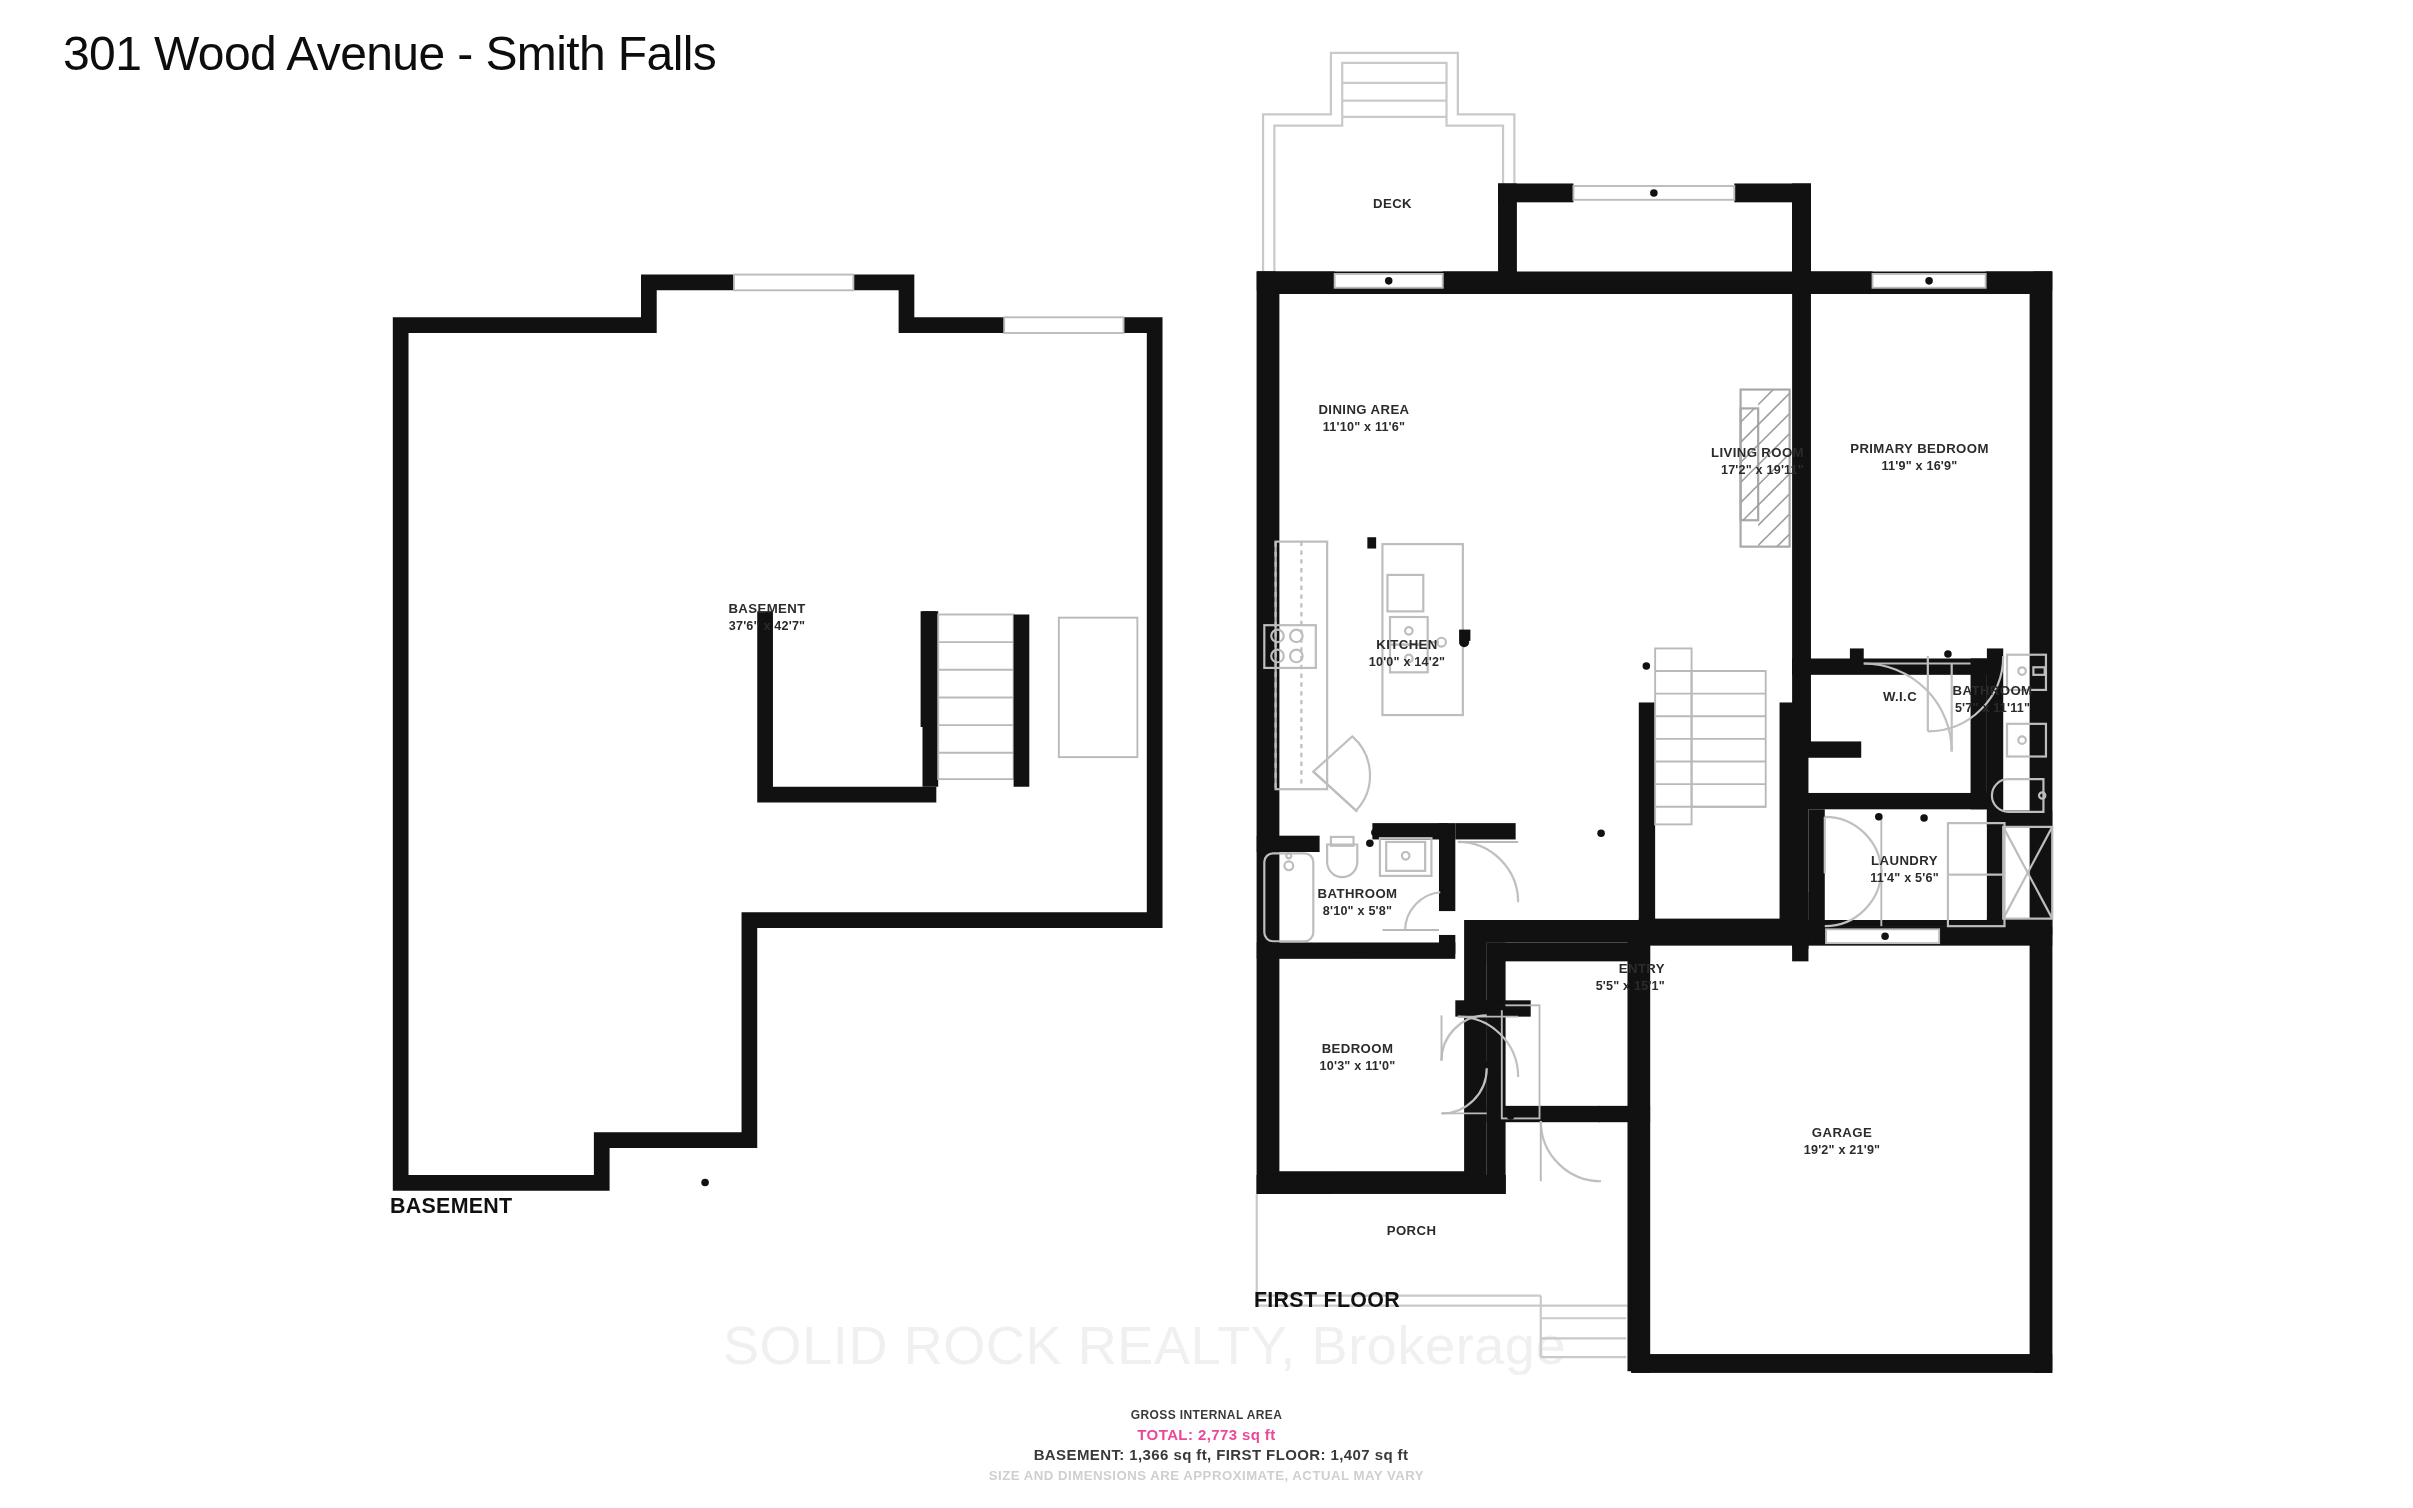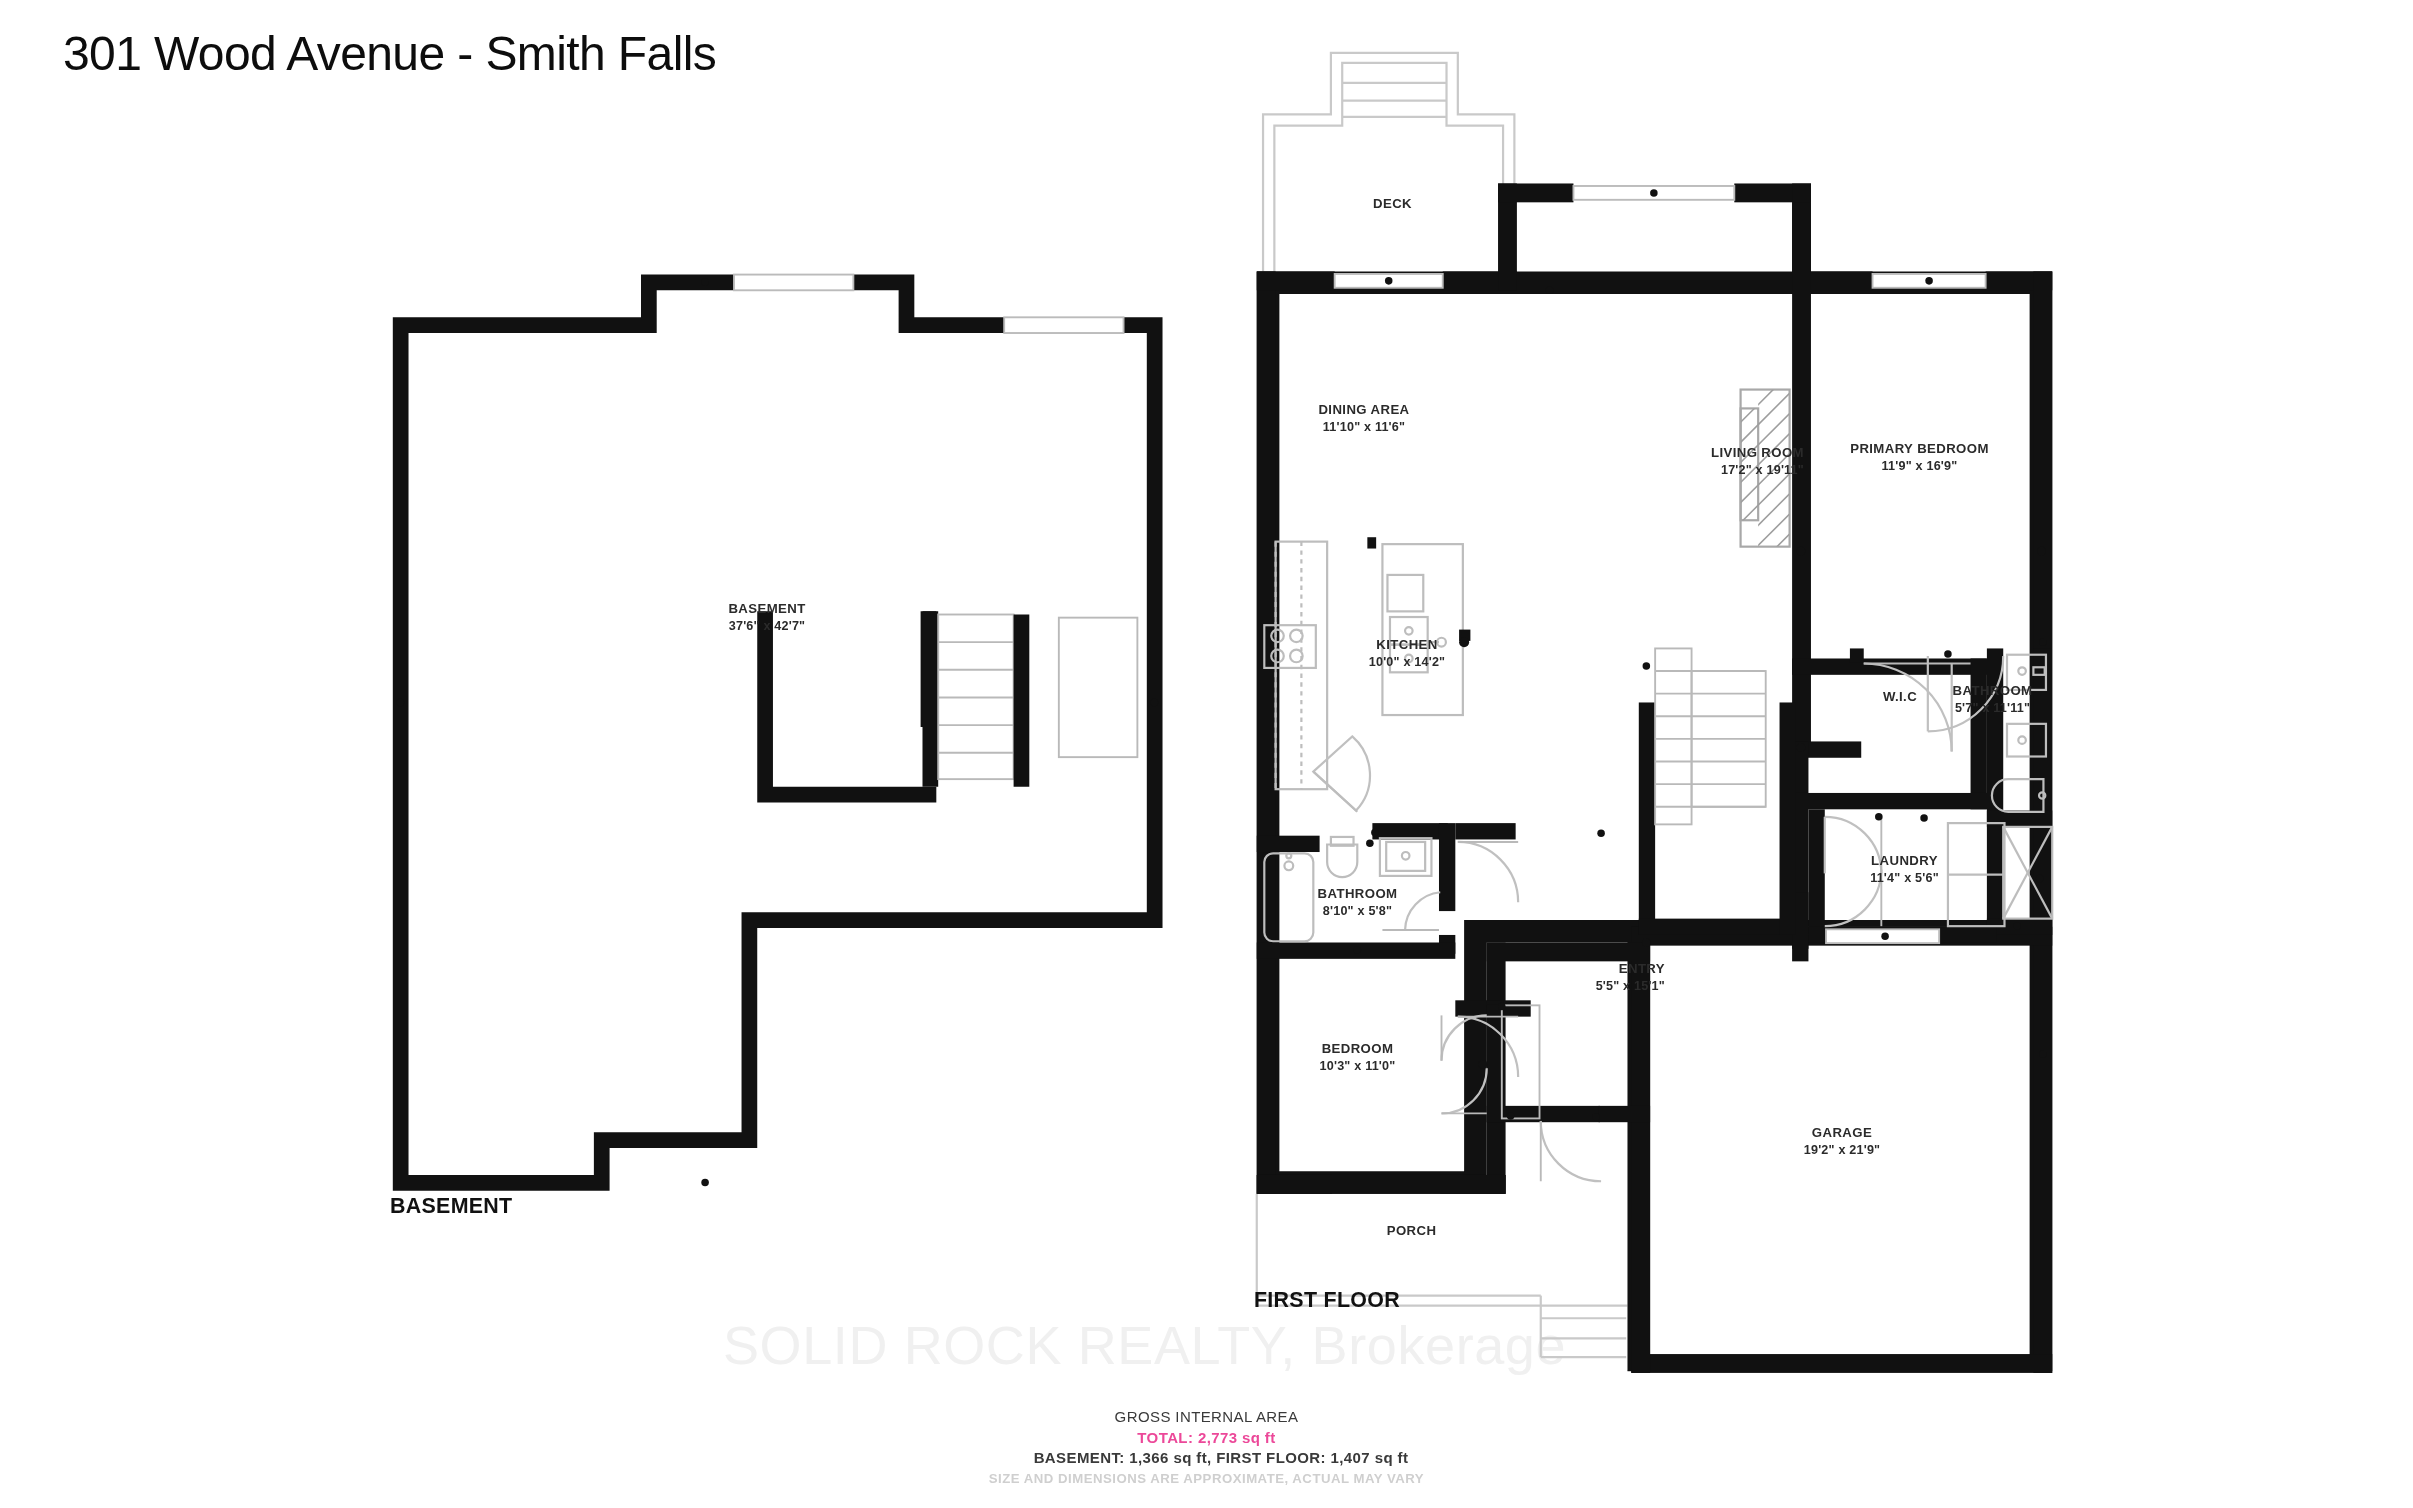--- a/index.html
+++ b/index.html
@@ -57,21 +57,21 @@
     position:absolute;font-size:21.4px;font-weight:700;color:#111;
     letter-spacing:0.3px;white-space:nowrap;
     font-family:"Liberation Sans","DejaVu Sans",sans-serif;
   }
 
   
   #footer{
     position:absolute;left:0;top:1408px;width:2413px;text-align:center;
     font-family:"Liberation Sans","DejaVu Sans",sans-serif;
   }
-  #footer .l1{font-size:15px;font-weight:400;color:#3a3a3a;letter-spacing:0.4px;text-align:center;}
+  #footer .l1{font-size:12px;font-weight:700;color:#3a3a3a;letter-spacing:0.4px;text-align:center;}
   #footer .l2{font-size:15px;font-weight:700;color:#ec4899;letter-spacing:0.4px;margin-top:3.8px;}
   #footer .l3{font-size:15px;font-weight:700;color:#3a3a3a;letter-spacing:0.4px;margin-top:3px;padding-left:29px;}
   #footer .l4{font-size:13.2px;font-weight:700;color:#cfcfcf;letter-spacing:0.5px;margin-top:5px;}
 </style>
 </head>
 <body>
 
 <div id="stage">
 
   <div id="title">301 Wood Avenue - Smith Falls</div>

